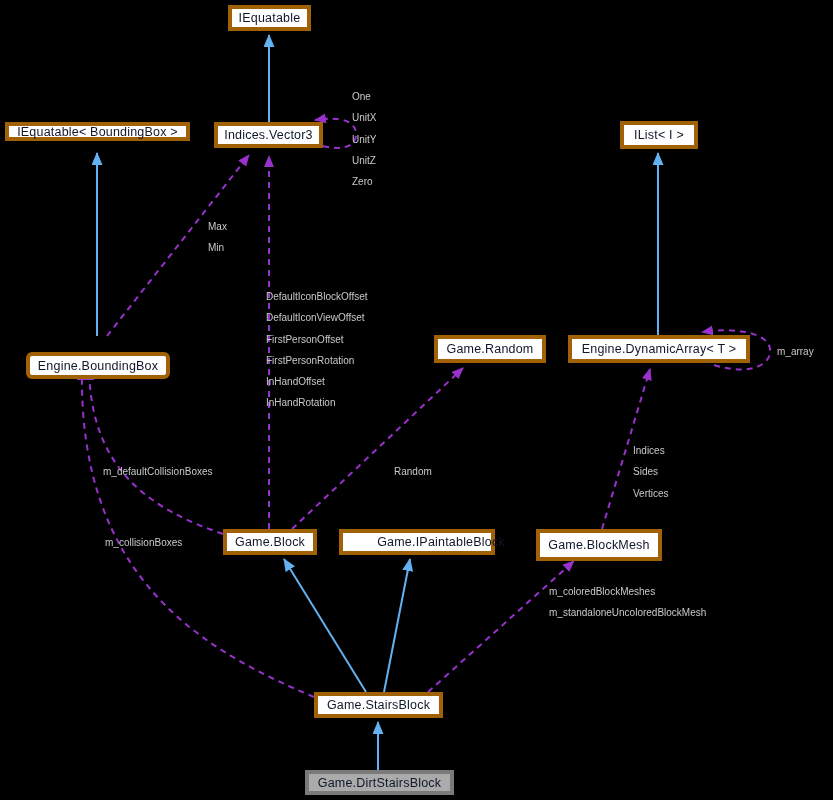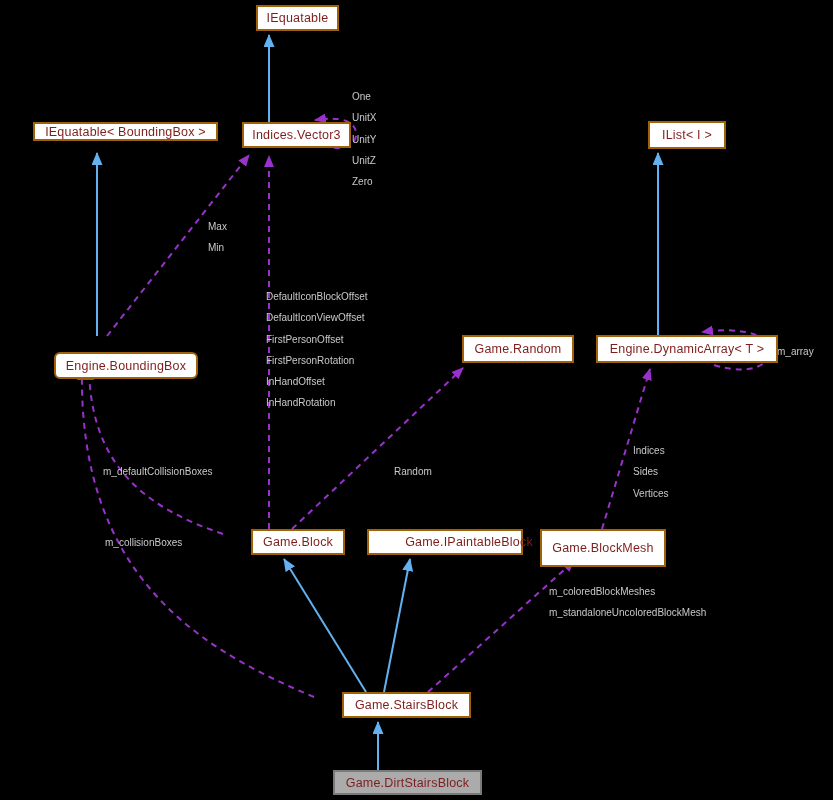--- a/index.html
+++ b/index.html
@@ -3,24 +3,24 @@
 <meta charset="utf-8">
 <style>
   html,body{margin:0;padding:0;background:#000;}
   #stage{
     position:relative;width:833px;height:800px;background:#000;overflow:hidden;
     font-family:"Liberation Sans","DejaVu Sans",sans-serif;
   }
   #edges{position:absolute;left:0;top:0;width:833px;height:800px;}
   .class-node{
     position:absolute;box-sizing:border-box;
-    background:#ffffff;border:2px solid #a16207;color:#7f1d1d;
+    background:#ffffff;border:4px solid #a16207;color:#0f172a;
     display:flex;align-items:center;justify-content:center;
     font-size:12.5px;white-space:nowrap;letter-spacing:0.2px;
-    z-index:2;cursor:pointer;margin-left:28px;
+    z-index:2;cursor:pointer;
   }
   .class-node.current{background:#ababab;border-color:#7a7a7a;cursor:default;}
   .edge-label-group{
     position:absolute;color:#c9c9c9;font-size:10px;line-height:21.3px;
     white-space:nowrap;z-index:1;
   }
 </style>
 </head>
 <body>
 
@@ -61,21 +61,21 @@
   <div id="nodes">
       <div class="class-node" style="left: 228px; top: 5px; width: 83px; height: 26px;">IEquatable</div>
       <div class="class-node" style="left: 5px; top: 122px; width: 185px; height: 19px;">IEquatable&lt; BoundingBox &gt;</div>
       <div class="class-node" style="left: 214px; top: 122px; width: 109px; height: 26px;">Indices.Vector3</div>
       <div class="class-node" style="left: 620px; top: 121px; width: 78px; height: 28px;">IList&lt; I &gt;</div>
       <div class="class-node" style="left: 26px; top: 352px; width: 144px; height: 27px; border-radius: 6px;">Engine.BoundingBox</div>
       <div class="class-node" style="left: 434px; top: 335px; width: 112px; height: 28px;">Game.Random</div>
       <div class="class-node" style="left: 568px; top: 335px; width: 182px; height: 28px;">Engine.DynamicArray&lt; T &gt;</div>
       <div class="class-node" style="left: 223px; top: 529px; width: 94px; height: 26px;">Game.Block</div>
       <div class="class-node" style="left: 339px; top: 529px; width: 156px; height: 26px; padding-left: 48px;">Game.IPaintableBlock</div>
-      <div class="class-node" style="left: 512px; top: 529px; width: 126px; height: 38px;">Game.BlockMesh</div>
+      <div class="class-node" style="left: 536px; top: 529px; width: 126px; height: 32px;">Game.BlockMesh</div>
       <div class="class-node" style="left: 314px; top: 692px; width: 129px; height: 26px; text-align: right;">Game.StairsBlock</div>
       <div class="class-node current" style="left: 305px; top: 770px; width: 149px; height: 25px;">Game.DirtStairsBlock</div>
     </div>
   <div id="labels">
       <div class="edge-label-group" style="left: 352px; top: 86px;">
         <div>One</div>
         <div>UnitX</div>
         <div>UnitY</div>
         <div>UnitZ</div>
         <div>Zero</div>

